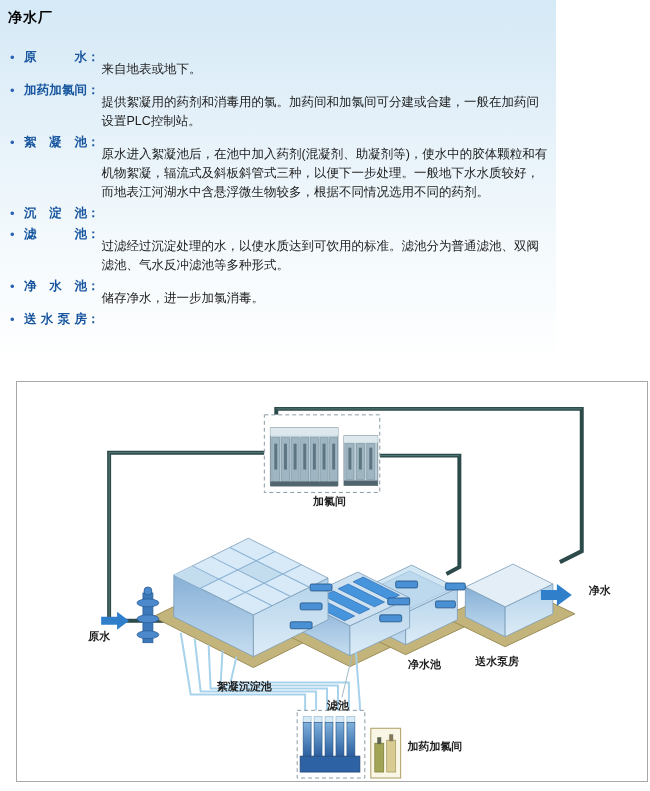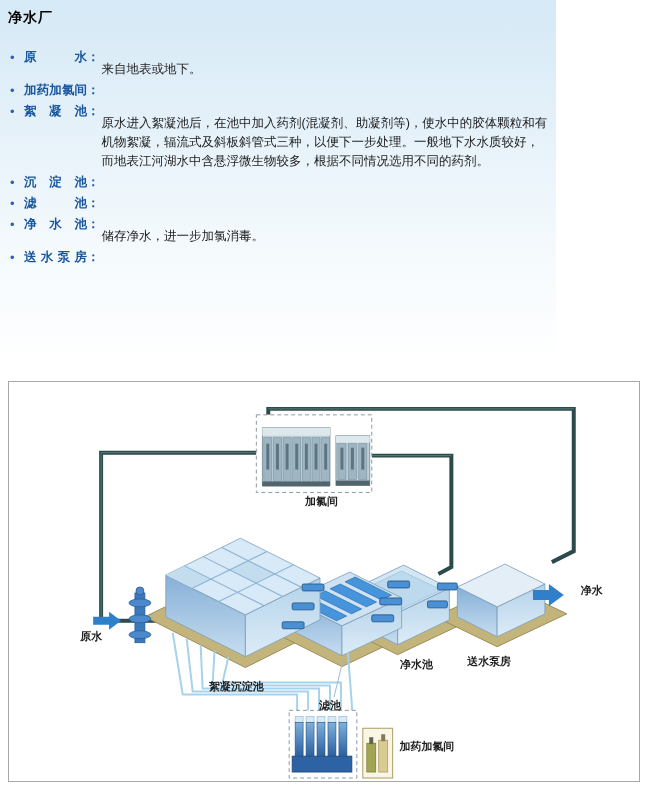--- a/index.html
+++ b/index.html
@@ -6,21 +6,21 @@
   body{width:650px;height:791px;overflow:hidden;font-family:"Liberation Sans","DejaVu Sans",sans-serif;}
   .page{position:relative;width:556px;height:791px;
         background:linear-gradient(180deg,#d5e9f6 0%,#e3f0f9 14%,#f3f9fc 30%,#ffffff 46%);}
   .page-title{margin:0;padding:9px 0 0 8px;font-size:14px;font-weight:bold;color:#000;letter-spacing:1px;}
   .def-list{list-style:none;margin:21px 0 0 0;padding:0 8px 0 10px;}
   .def-list li{display:flex;align-items:flex-start;font-size:12.5px;line-height:19px;color:#1c1c1c;margin-bottom:2px;}
   .bullet{flex:0 0 14px;color:#2a62b8;font-size:13px;line-height:19px;}
   .term{flex:0 0 63px;font-weight:bold;color:#17559f;text-align:justify;text-align-last:justify;}
   .colon{flex:0 0 auto;font-weight:bold;color:#17559f;margin-right:2px;}
   .desc{flex:1;margin-top:12px;}
-  .diagram-box{position:absolute;left:8px;top:381px;width:632px;height:401px;
+  .diagram-box{position:absolute;left:16px;top:381px;width:632px;height:401px;
                border:1px solid #a8a8a8;background:#fff;box-sizing:border-box;}
   .diagram-box svg{display:block;width:100%;height:100%;}
   svg text{font-family:"Liberation Sans","DejaVu Sans",sans-serif;font-size:11px;font-weight:600;fill:#1f1f1f;}
 </style>
 </head>
 <body>
 
 <div class="page">
   <h1 class="page-title">净水厂</h1>
 
@@ -28,36 +28,38 @@
     <li>
       <span class="bullet">•</span>
       <span class="term">原水</span>
         <span class="colon">：</span>
       <span class="desc">来自地表或地下。</span>
     </li>
     <li>
       <span class="bullet">•</span>
       <span class="term">加药加氯间</span>
         <span class="colon">：</span>
+      <span class="desc">提供絮凝用的药剂和消毒用的氯。加药间和加氯间可分建或合建，一般在加药间设置PLC控制站。</span>
     </li>
     <li>
       <span class="bullet">•</span>
       <span class="term">絮凝池</span>
         <span class="colon">：</span>
       <span class="desc">原水进入絮凝池后，在池中加入药剂(混凝剂、助凝剂等)，使水中的胶体颗粒和有机物絮凝，辐流式及斜板斜管式三种，以便下一步处理。一般地下水水质较好，而地表江河湖水中含悬浮微生物较多，根据不同情况选用不同的药剂。</span>
     </li>
     <li>
       <span class="bullet">•</span>
       <span class="term">沉淀池</span>
         <span class="colon">：</span>
     </li>
     <li>
       <span class="bullet">•</span>
       <span class="term">滤池</span>
         <span class="colon">：</span>
+      <span class="desc">过滤经过沉淀处理的水，以使水质达到可饮用的标准。滤池分为普通滤池、双阀滤池、气水反冲滤池等多种形式。</span>
     </li>
     <li>
       <span class="bullet">•</span>
       <span class="term">净水池</span>
         <span class="colon">：</span>
       <span class="desc">储存净水，进一步加氯消毒。</span>
     </li>
     <li>
       <span class="bullet">•</span>
       <span class="term">送水泵房</span>

